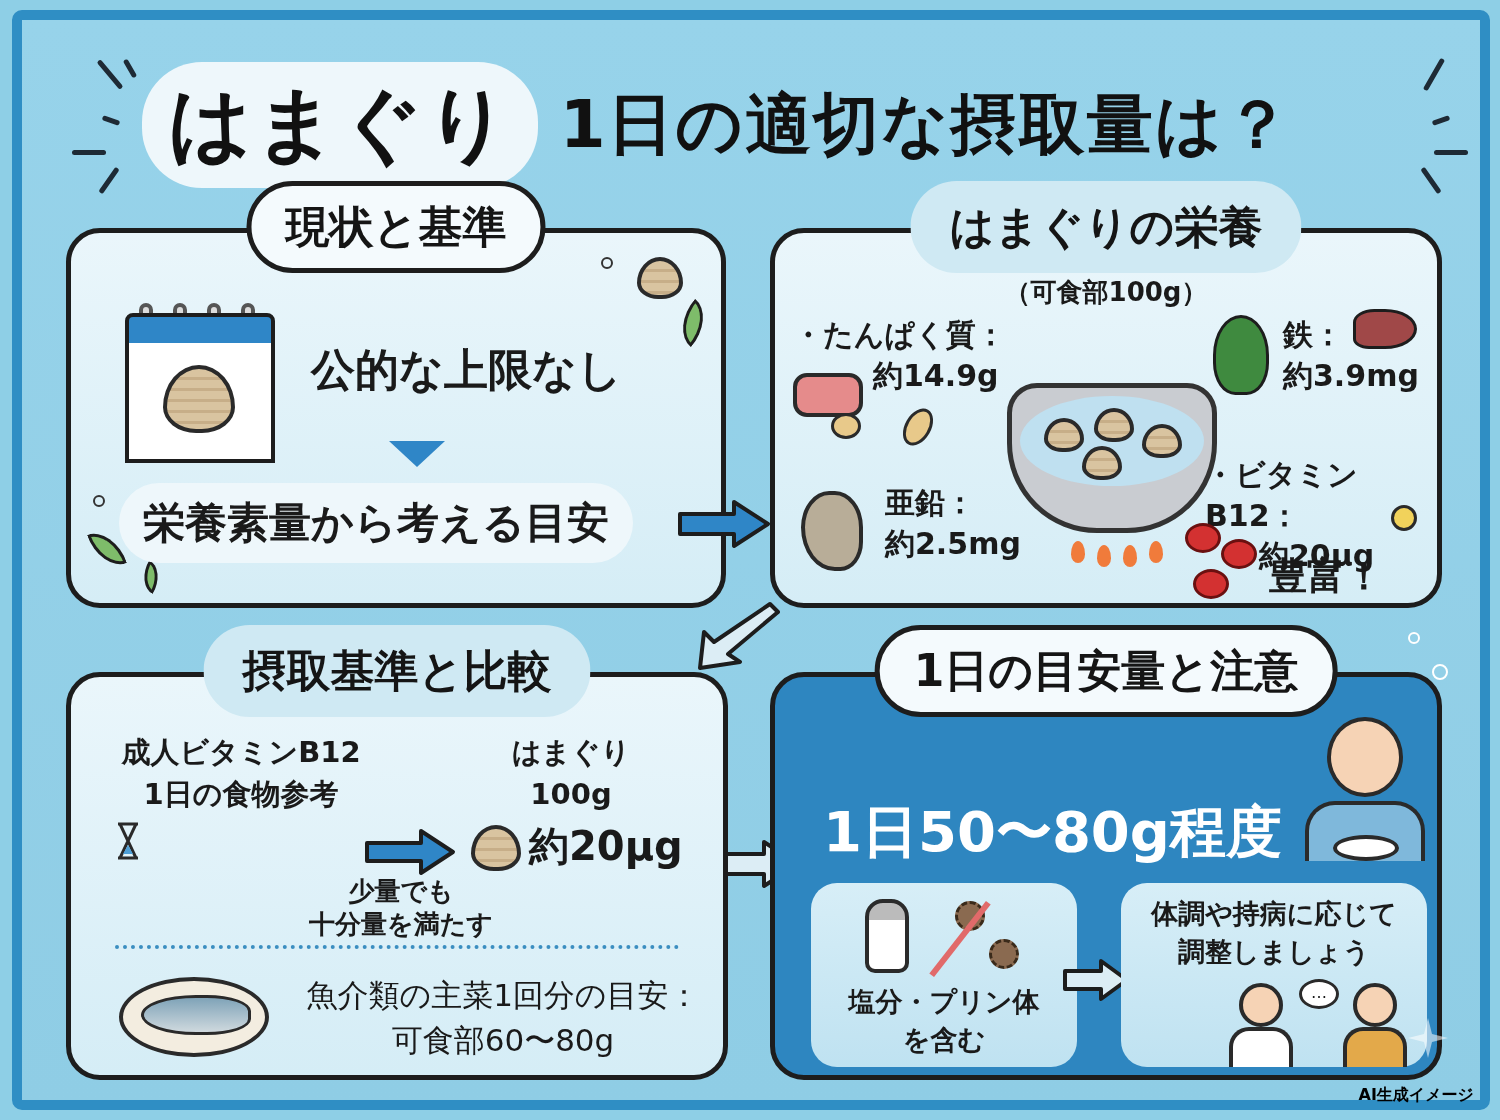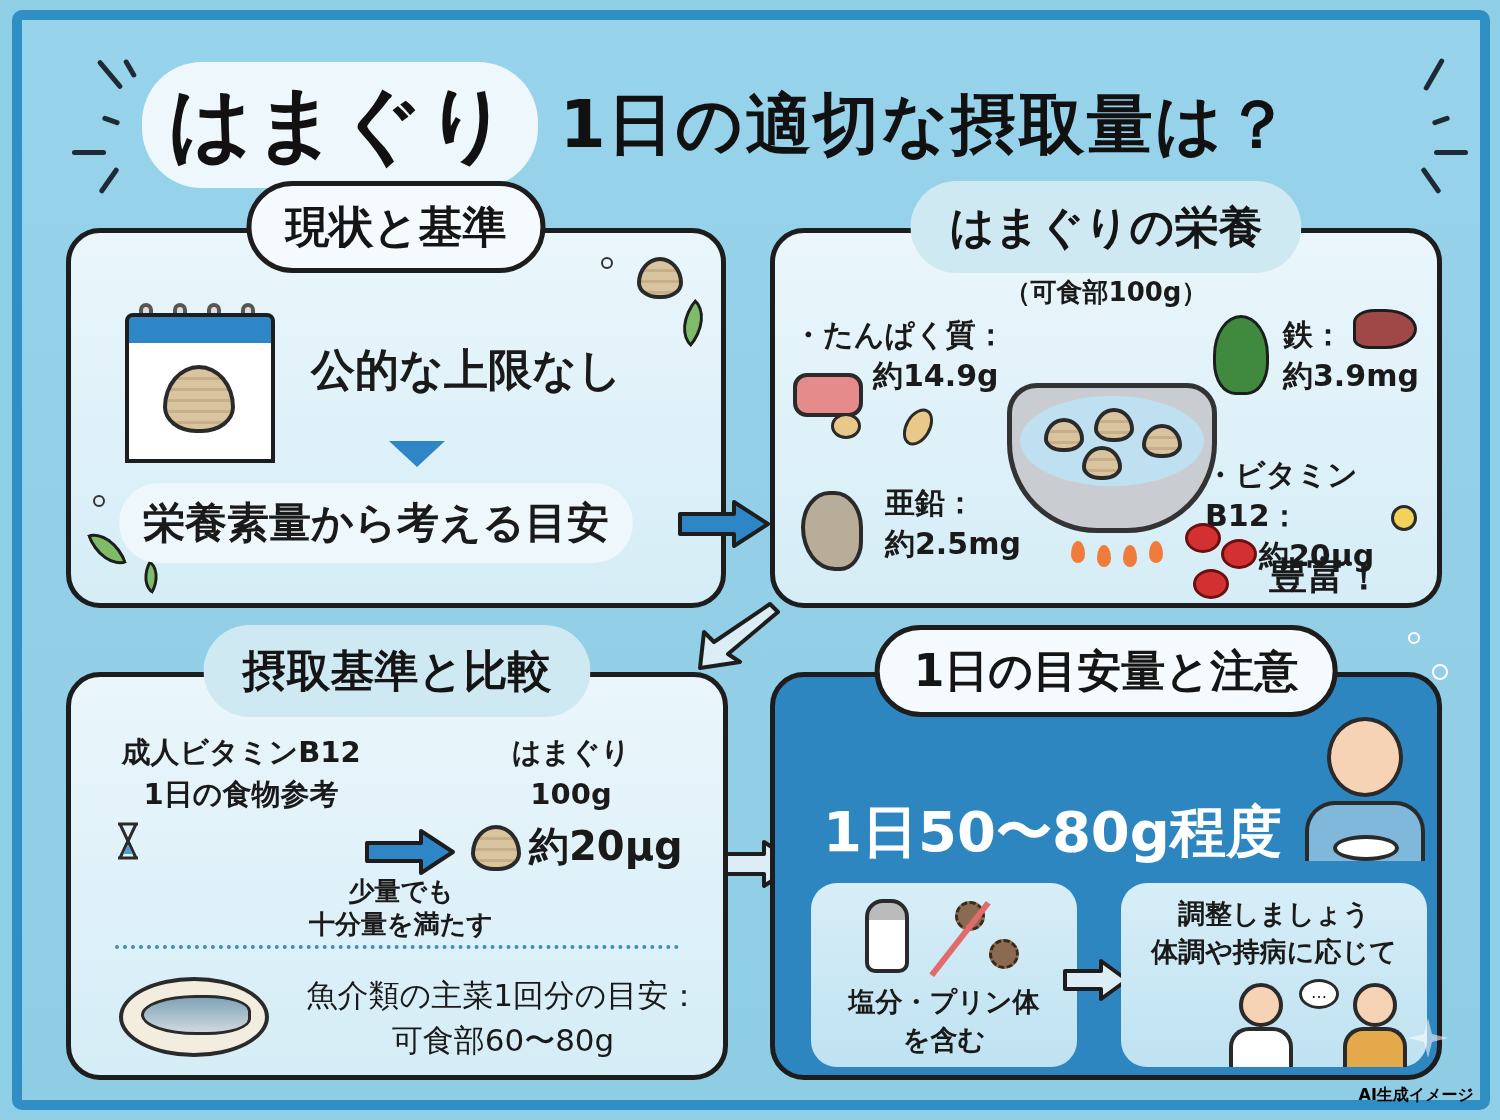--- a/index.html
+++ b/index.html
@@ -267,22 +267,22 @@
       <div>を含む</div>
     </div>
   </div>
 
   <svg style="position:absolute;left:286px;top:280px;" width="70" height="46" viewBox="0 0 70 46">
     <path d="M4 14 H40 V4 L66 23 L40 42 V32 H4 Z" fill="#dcedf5" stroke="#1d1d1d" stroke-width="4" stroke-linejoin="round"></path>
   </svg>
 
   <div class="subcard sc2">
     <div class="sc-text" style="top:12px;">
+      <div>体調や持病に応じて</div>
       <div>調整しましょう</div>
-      <div>体調や持病に応じて</div>
     </div>
     <div style="position:absolute;left:108px;top:100px;width:64px;height:84px;">
       <div class="person" style="left:10px;top:0;width:44px;height:44px;border-radius:50%;background:#f6d3b5;"></div>
       <div class="person" style="left:0;top:44px;width:64px;height:40px;border-radius:20px 20px 0 0;background:#fff;border-bottom:none;"></div>
     </div>
     <div style="position:absolute;left:178px;top:96px;width:40px;height:30px;background:#fff;border:3px solid #2a2a2a;border-radius:50%;text-align:center;font-size:16px;line-height:22px;">
       <span>…</span>
     </div>
     <div style="position:absolute;left:222px;top:100px;width:64px;height:84px;">
       <div class="person" style="left:10px;top:0;width:44px;height:44px;border-radius:50%;background:#f6d3b5;"></div>

